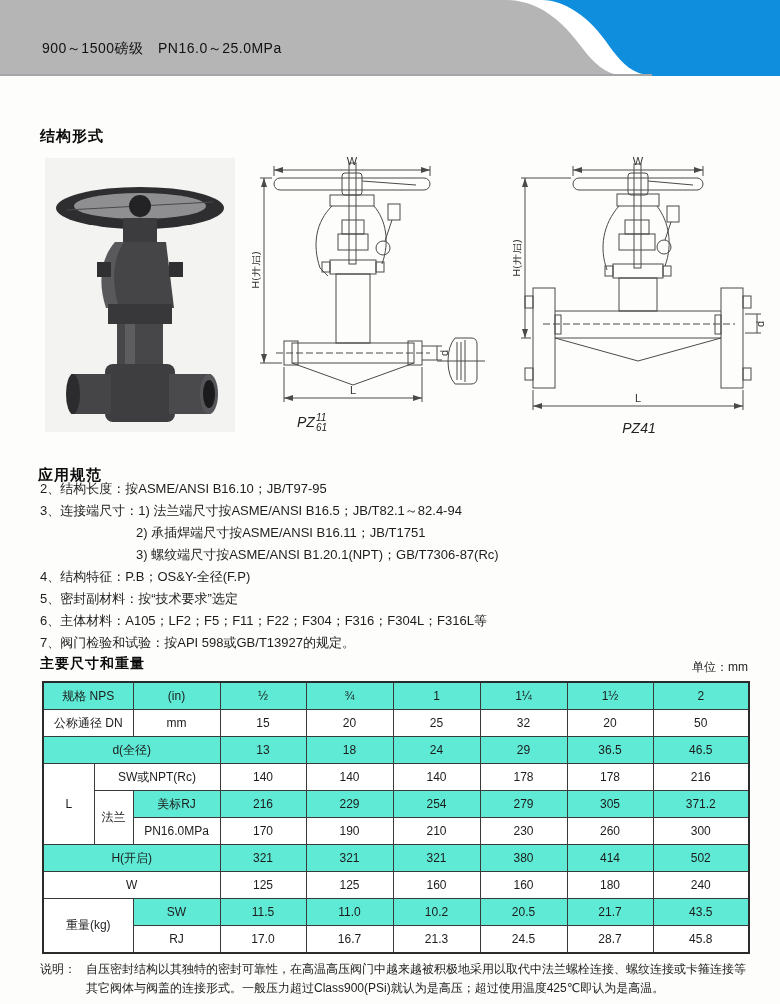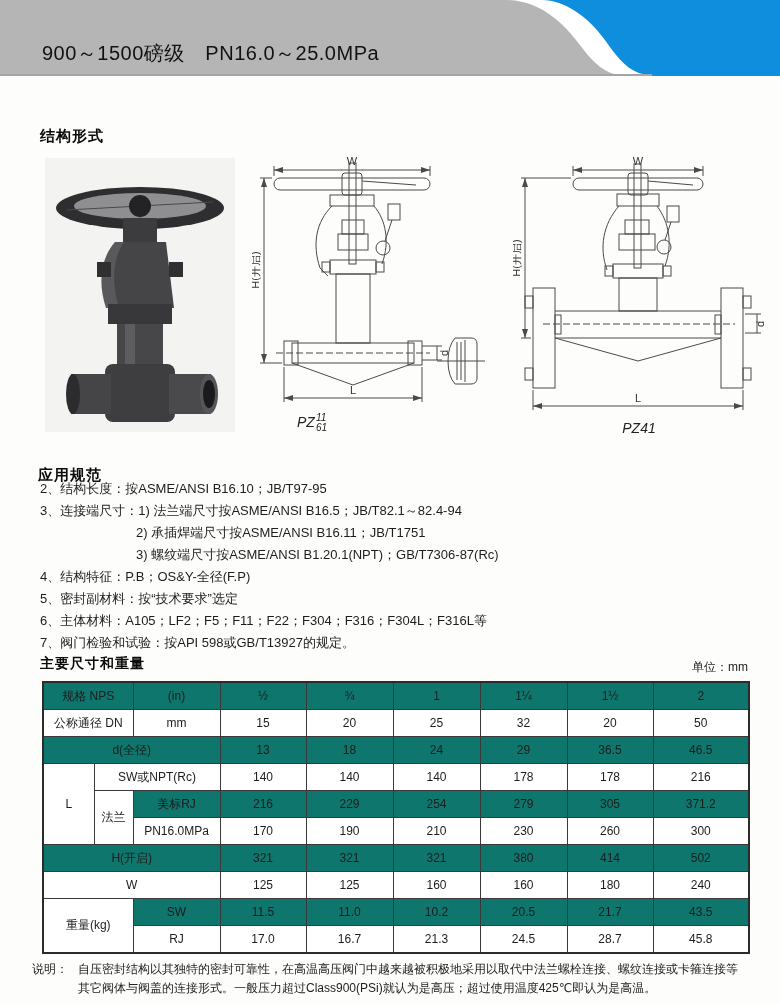--- a/index.html
+++ b/index.html
@@ -2,21 +2,21 @@
 <html><head>
 <meta charset="utf-8">
 <style>
   html,body{margin:0;padding:0;}
   body{background:#e8e8e8;font-family:"Liberation Sans","DejaVu Sans",sans-serif;}
   .page{position:relative;width:780px;height:1004px;background:#fdfdfc;overflow:hidden;margin:0 auto;}
 
   
   .header{position:absolute;left:0;top:0;width:780px;height:76px;}
   .header svg{position:absolute;left:0;top:0;}
-  .hdr-left{position:absolute;left:42px;top:40px;font-size:20px;color:#111;letter-spacing:.5px;white-space:pre;}
+  .hdr-left{position:absolute;left:42px;top:40px;font-size:14px;color:#111;letter-spacing:.5px;white-space:pre;}
   .hdr-right{position:absolute;left:372px;top:12px;width:160px;text-align:center;}
   .hdr-title{font-size:17px;font-weight:bold;color:#000;letter-spacing:1px;}
   .hdr-standards{margin-top:7px;font-size:14.5px;color:#111;}
 
   .sec-head{position:absolute;font-size:15px;font-weight:bold;color:#0c0c0c;letter-spacing:1px;margin-top:11px;}
 
   
   .art{position:absolute;}
   .art svg{display:block;}
   line,path.ln,rect.ln,circle.ln,ellipse.ln,polyline.ln{stroke:#4a4a4a;stroke-width:1;fill:none;}
@@ -30,24 +30,24 @@
   .specs{position:absolute;left:40px;top:478px;width:700px;font-size:13px;color:#1d1d1d;line-height:22px;}
   .specs .row{white-space:nowrap;}
   .specs .ind{padding-left:96px;}
 
   
   .tbl-title{position:absolute;left:40px;top:655px;font-size:14px;font-weight:bold;color:#0c0c0c;letter-spacing:1px;}
   .tbl-unit{position:absolute;right:32px;top:659px;font-size:12px;color:#222;}
   table.dims{position:absolute;left:42px;top:681px;border-collapse:collapse;table-layout:fixed;width:706px;}
   table.dims{border:2px solid #2b2b2b;}
   table.dims td{border:1px solid #3a3a3a;text-align:center;vertical-align:middle;font-size:12px;color:#1c1c1c;height:26px;padding:0;background:#fff;overflow:hidden;}
-  table.dims td.blue{background:#0f766e;}
-
-  
-  .note{position:absolute;left:32px;top:960px;width:710px;display:flex;font-size:12px;color:#222;line-height:19px;}
+  table.dims td.blue{background:#5eead4;}
+
+  
+  .note{position:absolute;left:40px;top:960px;width:710px;display:flex;font-size:12px;color:#222;line-height:19px;}
   .note .lbl{flex:0 0 46px;}
   .note .txt{flex:1;}
 </style>
 </head>
 <body>
 
 <div class="page">
 
   <div class="header">
     <svg width="780" height="76" viewBox="0 0 780 76">

